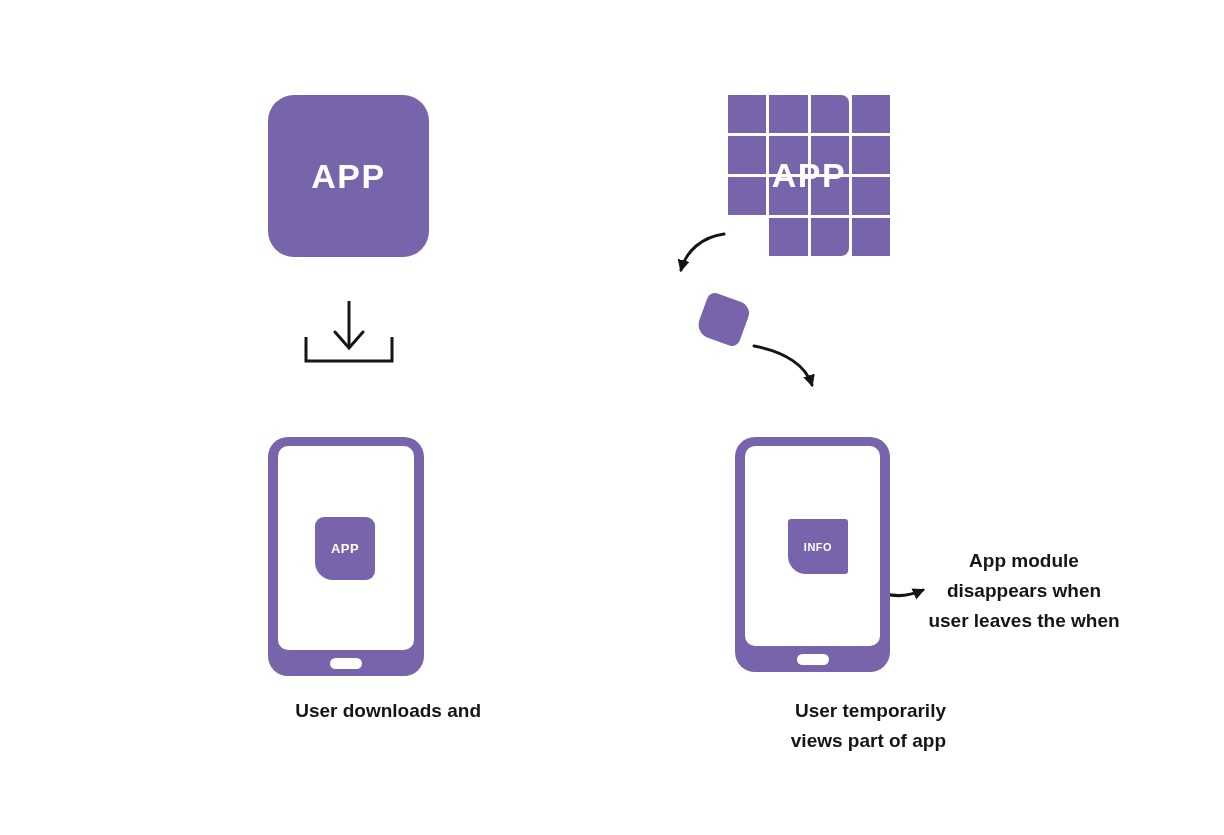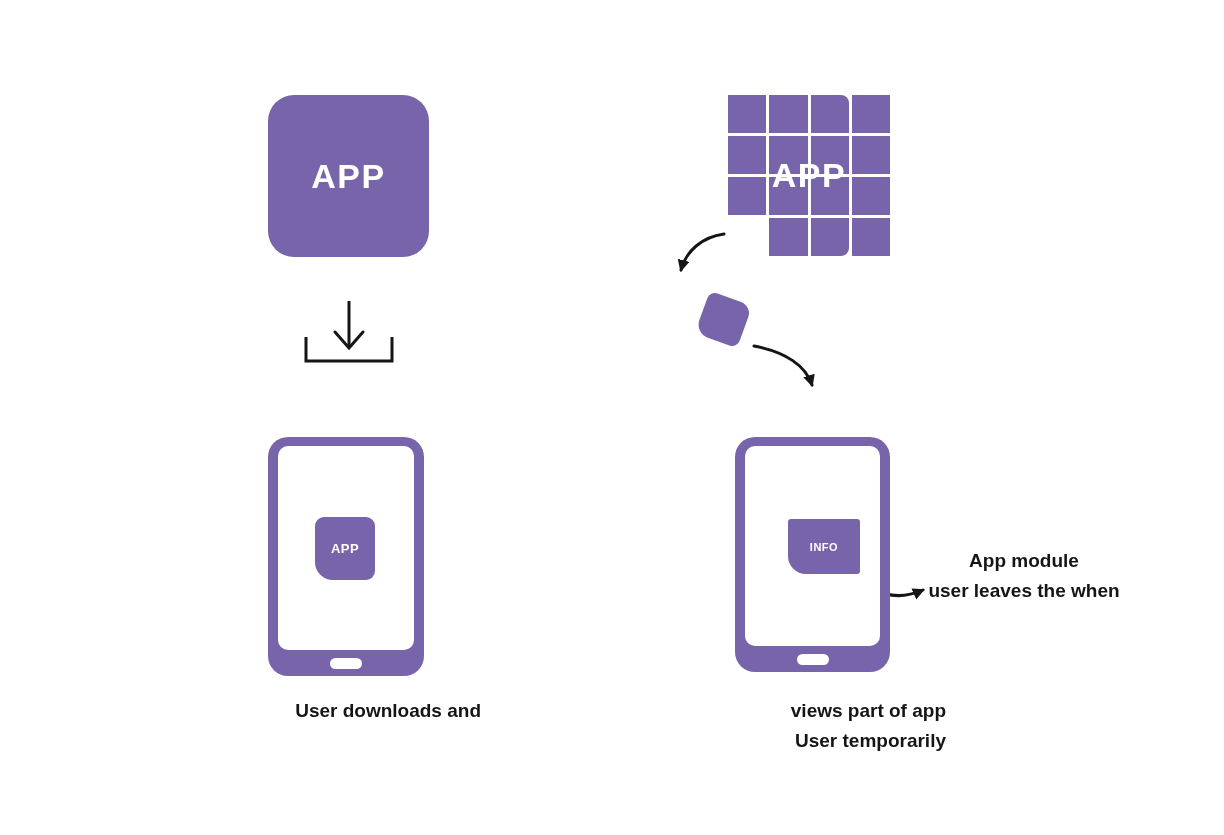--- a/index.html
+++ b/index.html
@@ -70,21 +70,21 @@
   }
   .module-app {
     left: 37px; top: 71px;
     width: 60px; height: 63px;
     border-radius: 9px 9px 9px 18px;
     font-size: 13px;
     letter-spacing: 0.5px;
   }
   .module-info {
     left: 43px; top: 73px;
-    width: 72px; height: 55px;
+    width: 60px; height: 55px;
     border-radius: 3px 3px 3px 18px;
     font-size: 11px;
     letter-spacing: 0.5px;
   }
 
   .caption {
     position: absolute;
     width: 280px;
     text-align: right;
     font-size: 19px;
@@ -219,21 +219,22 @@
     <div class="screen">
       <div class="module module-info">
         <span>INFO</span>
       </div>
     </div>
     <div class="home-btn"></div>
   </div>
 
   <div class="annotation">
     <div>App module</div>
+    <div>disappears when</div>
     <div>user leaves the when</div>
   </div>
 
   <div class="caption caption-right">
+    <div>User temporarily</div>
     <div>views part of app</div>
-    <div>User temporarily</div>
   </div>
 
 </div>
 
 </body></html>

